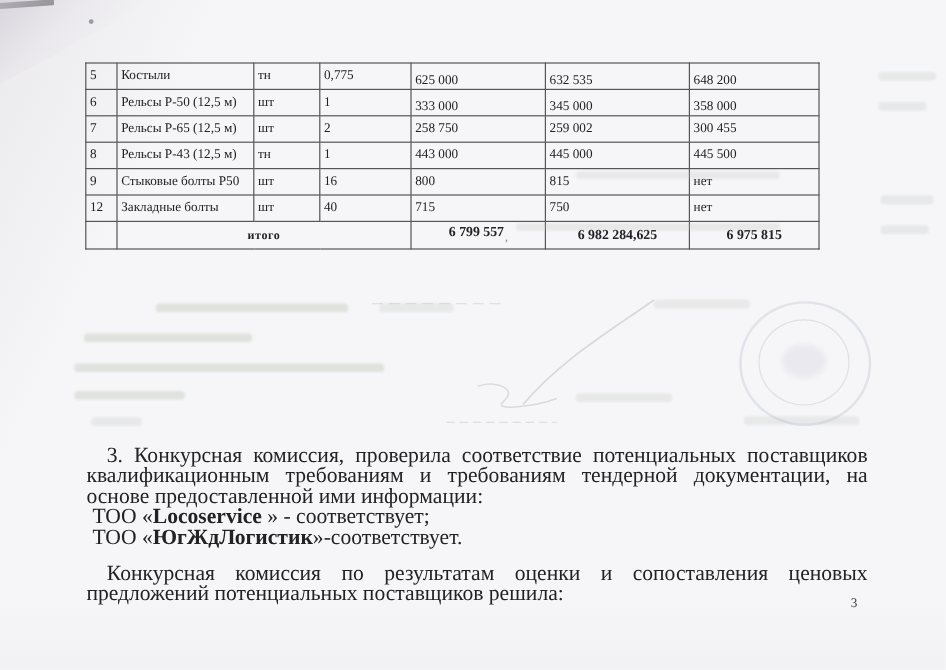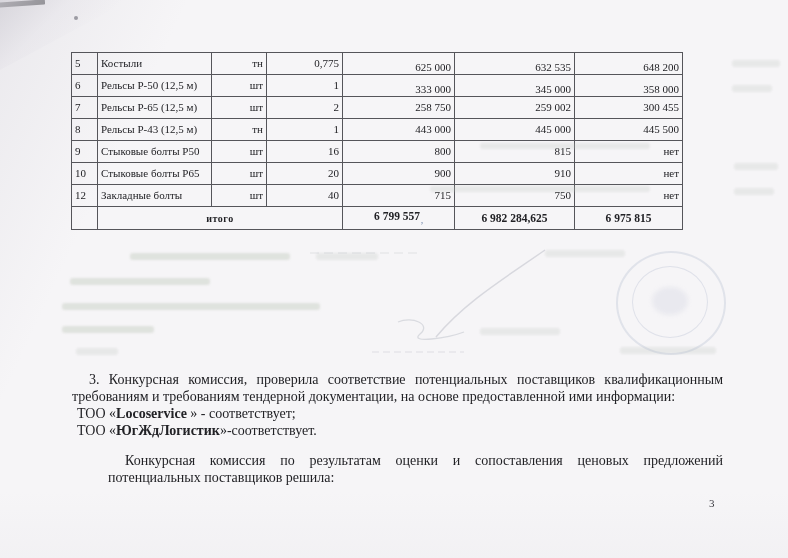--- a/index.html
+++ b/index.html
@@ -38,21 +38,21 @@
   }
   table.price-table td{
     border:1px solid #55555a;
     padding:1px 3px;
     height:19px;
     vertical-align:middle;
     overflow:hidden;white-space:nowrap;
   }
   td.c-num{vertical-align:top;text-align:left;padding-left:5px;padding-top:2px;}
   td.c-name{text-align:left;padding-left:7px;}
-  td.c-unit,td.c-qty,td.c-price{text-align:right;}
+  td.c-unit,td.c-qty,td.c-price{text-align:left;}
   
   tr:nth-child(1) td.c-price, tr:nth-child(2) td.c-price{vertical-align:bottom;padding-bottom:1px;}
   tr.total-row td{height:20px;margin-top:12px;}
   td.c-total-label{text-align:center;font-weight:bold;font-size:10px;letter-spacing:.5px;}
   td.c-total{font-weight:bold;font-size:11.5px;text-align:center;}
   .stray-mark{font-size:8px;color:#7b8fb0;vertical-align:sub;margin-left:1px;}
   
   .bleed{
     position:absolute;height:7px;border-radius:3px;
     background:rgba(186,196,182,.38);
@@ -69,25 +69,25 @@
     border:1px solid rgba(168,178,202,.30);border-radius:50%;
   }
   .stamp-core{
     position:absolute;left:34px;top:34px;width:36px;height:28px;
     background:rgba(175,185,205,.18);border-radius:50%;filter:blur(2px);
   }
   svg.signatures{position:absolute;left:0;top:0;pointer-events:none;}
   
   .text-block{
     position:absolute;left:72px;top:371px;width:651px;
-    font-size:14px;line-height:17px;text-align:justify;
+    font-size:18px;line-height:17px;text-align:justify;
   }
   .para-indent{text-indent:17px;}
   .supplier-line{text-align:left;padding-left:5px;}
-  .para-2{margin-top:13px;margin-left:36px;}
+  .para-2{margin-top:13px;}
   .bold{font-weight:bold;}
   .page-number{
     position:absolute;left:709px;top:497px;font-size:11px;color:#3a3a40;
   }
 </style>
 </head>
 <body>
 
 <div class="paper-shade"></div>
 <div class="corner-strip"></div>
@@ -141,29 +141,20 @@
       <td class="c-price">445 000</td>
       <td class="c-price">445 500</td>
     </tr>
     <tr>
       <td class="c-num">9</td>
       <td class="c-name">Стыковые болты Р50</td>
       <td class="c-unit">шт</td>
       <td class="c-qty">16</td>
       <td class="c-price">800</td>
       <td class="c-price">815</td>
-      <td class="c-price">нет</td>
-    </tr>
-    <tr>
-      <td class="c-num">10</td>
-      <td class="c-name">Стыковые болты Р65</td>
-      <td class="c-unit">шт</td>
-      <td class="c-qty">20</td>
-      <td class="c-price">900</td>
-      <td class="c-price">910</td>
       <td class="c-price">нет</td>
     </tr>
     <tr>
       <td class="c-num">12</td>
       <td class="c-name">Закладные болты</td>
       <td class="c-unit">шт</td>
       <td class="c-qty">40</td>
       <td class="c-price">715</td>
       <td class="c-price">750</td>
       <td class="c-price">нет</td>

